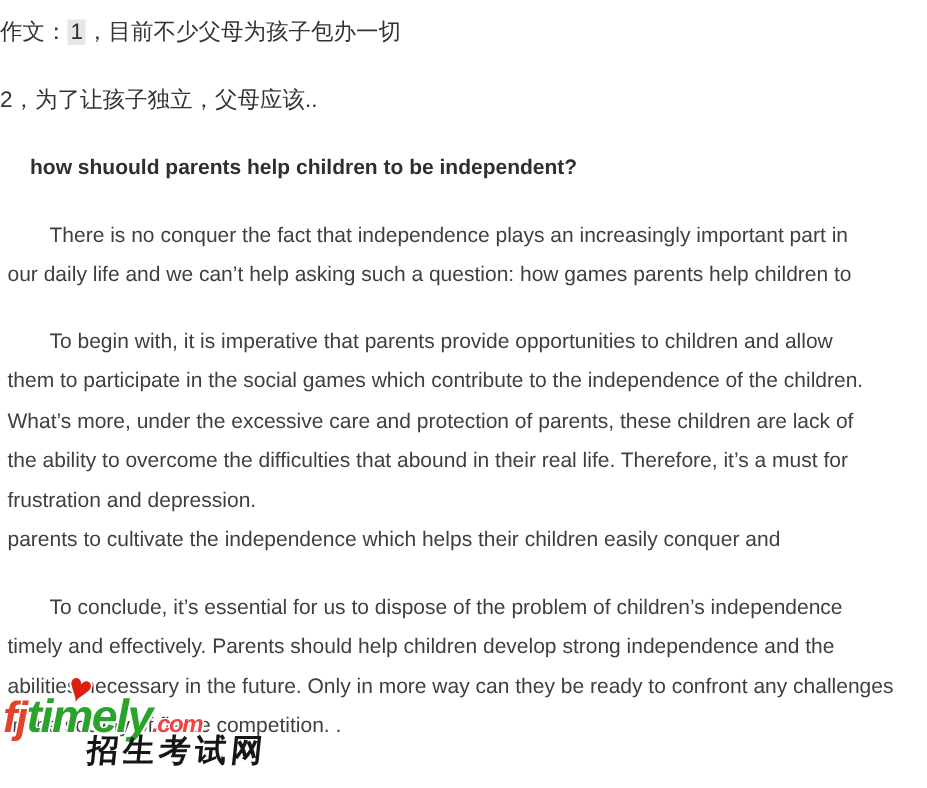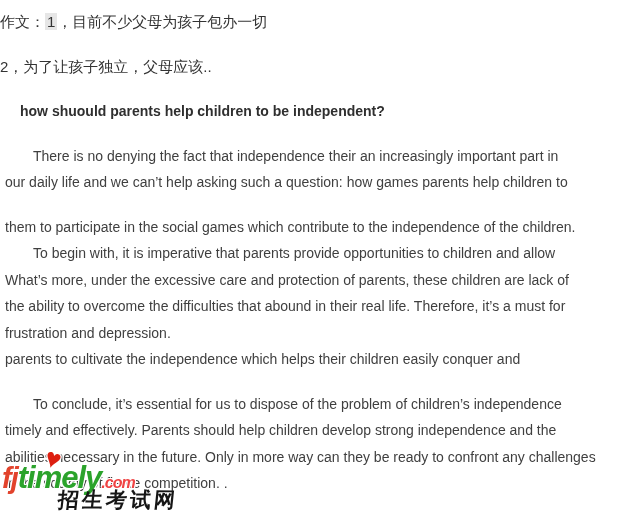--- a/index.html
+++ b/index.html
@@ -89,27 +89,27 @@
 
   <div class="block cn-line">
     <span>作文：</span><span class="num-highlight">1</span><span>，目前不少父母为孩子包办一切</span>
   </div>
 
   <div class="block cn-line">2，为了让孩子独立，父母应该..</div>
 
   <div class="block essay-title">how shuould parents help children to be independent?</div>
 
   <div class="block para">
-    <div class="line first">There is no denying the fact that independence their an increasingly important part in</div>
+    <div class="line first">There is no conquer the fact that independence plays an increasingly important part in</div>
     <div class="line">our daily life and we can’t help asking such a question: how games parents help children to</div>
   </div>
 
   <div class="block para">
+    <div class="line first">To begin with, it is imperative that parents provide opportunities to children and allow</div>
     <div class="line">them to participate in the social games which contribute to the independence of the children.</div>
-    <div class="line first">To begin with, it is imperative that parents provide opportunities to children and allow</div>
     <div class="line">What’s more, under the excessive care and protection of parents, these children are lack of</div>
     <div class="line">the ability to overcome the difficulties that abound in their real life. Therefore, it’s a must for</div>
     <div class="line">frustration and depression.</div>
     <div class="line">parents to cultivate the independence which helps their children easily conquer and</div>
   </div>
 
   <div class="block para">
     <div class="line first">To conclude, it’s essential for us to dispose of the problem of children’s independence</div>
     <div class="line">timely and effectively. Parents should help children develop strong independence and the</div>
     <div class="line">abilities necessary in the future. Only in more way can they be ready to confront any challenges</div>

